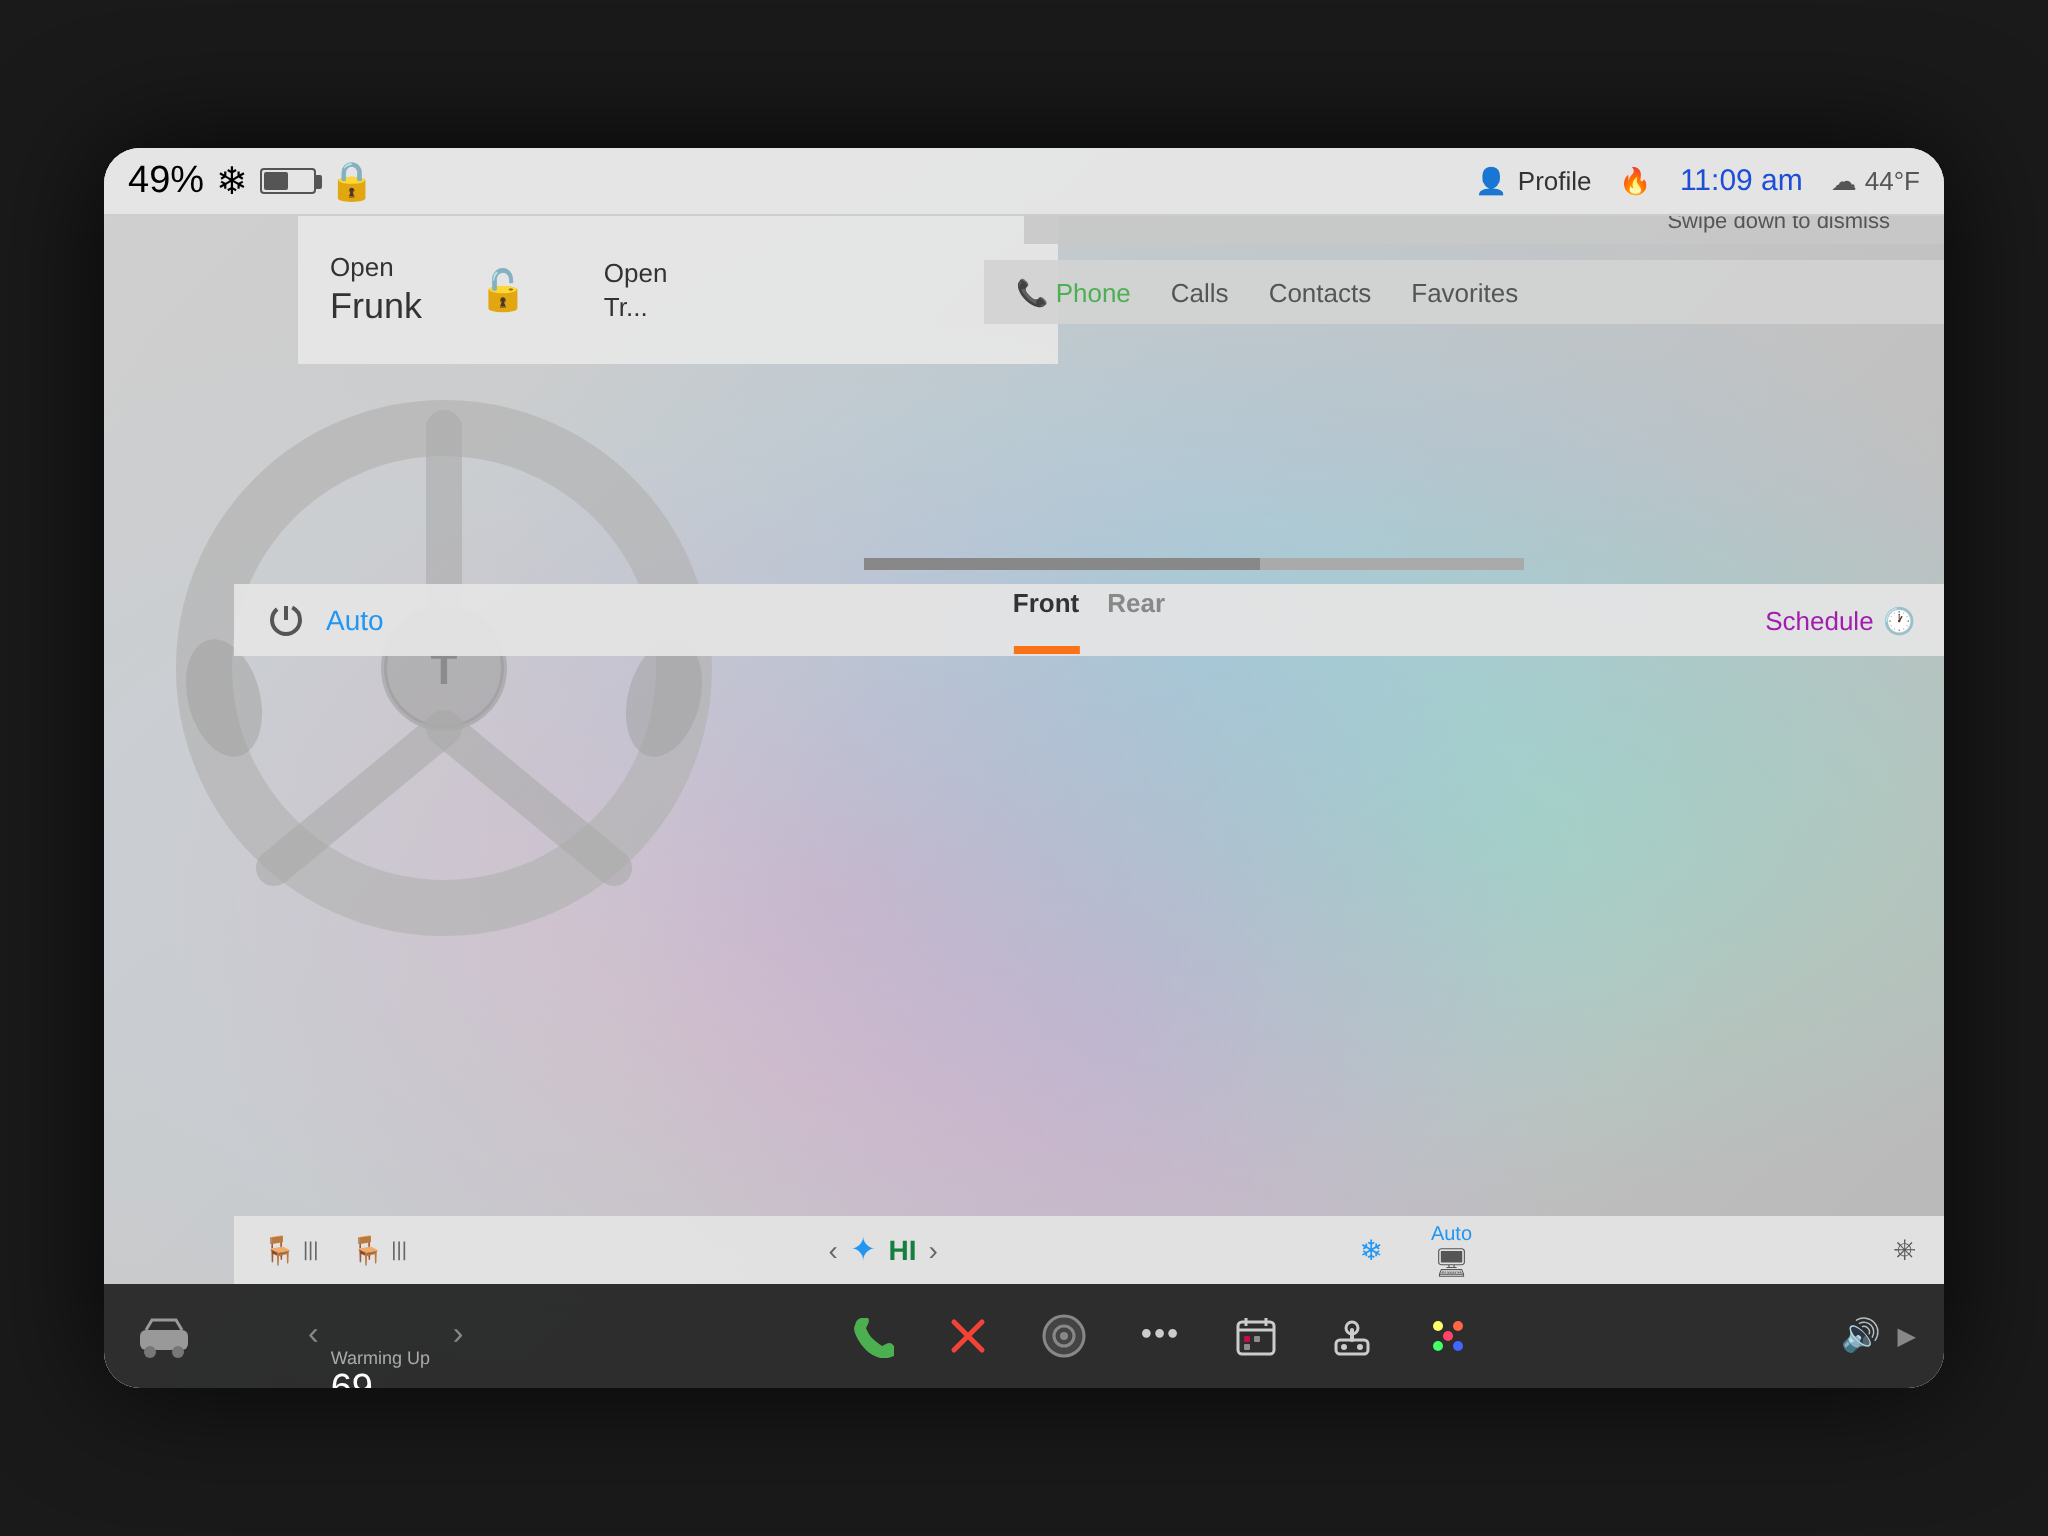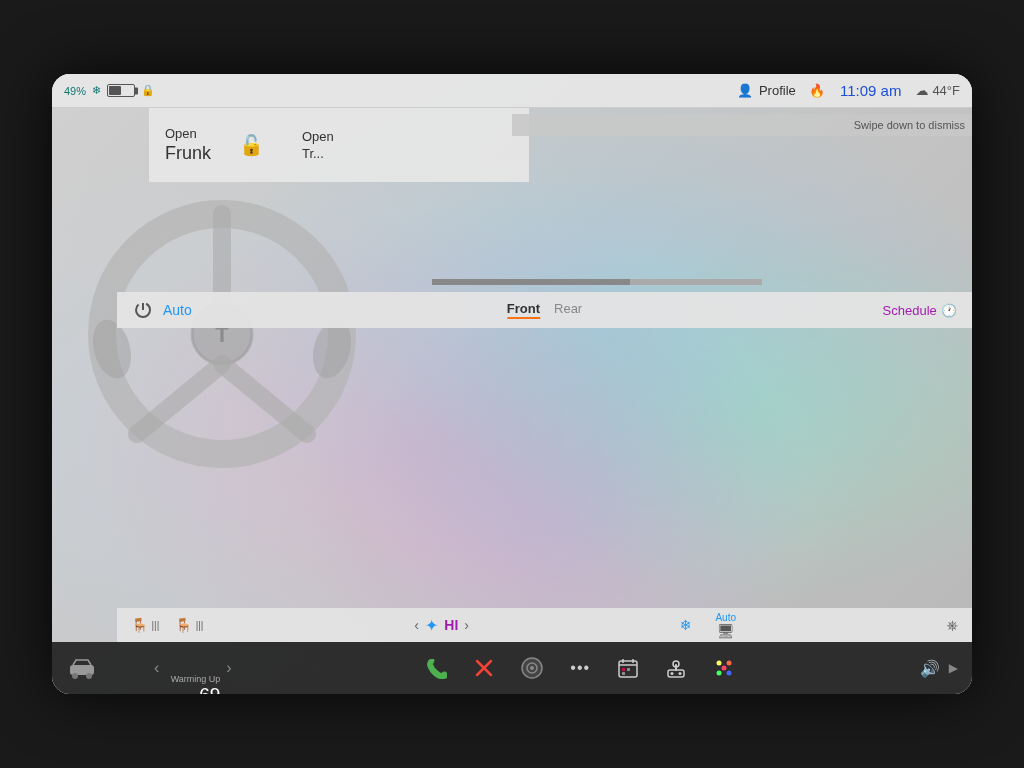--- a/index.html
+++ b/index.html
@@ -69,22 +69,22 @@
       justify-content: space-between;
       padding: 0 12px;
       z-index: 10;
       border-bottom: 1px solid rgba(0,0,0,0.1);
     }
 
     .status-left {
       display: flex;
       align-items: center;
       gap: 6px;
-      font-size: 11px;
-      color: #0f766e;
+      font-size: 19px;
+      color: #000000;
     }
 
     .battery-icon {
       display: flex;
       align-items: center;
       gap: 3px;
       font-size: 12px;
     }
 
     .battery-bar {
@@ -144,29 +144,29 @@
       display: flex;
       align-items: center;
       gap: 4px;
       font-size: 13px;
       color: #555;
     }
 
     
     .swipe-bar {
       position: absolute;
-      top: 40px;
+      top: 26px;
       right: 0;
       width: 460px;
       height: 22px;
       background: rgba(200,200,200,0.9);
       display: flex;
       align-items: center;
       justify-content: flex-end;
-      padding-right: 7px;
+      padding-right: 27px;
       z-index: 9;
       font-size: 11px;
       color: #555;
     }
 
     
     .phone-bar {
       position: absolute;
       top: 56px;
       left: 440px;
@@ -321,28 +321,29 @@
       position: absolute;
       left: 50%;
       transform: translateX(-50%);
     }
 
     .front-btn {
       font-size: 13px;
       color: #333;
       font-weight: 600;
       cursor: pointer;
-      border-bottom: 2px solid #f97316;
-      padding-bottom: 1px;
+      border-bottom: 4px solid #f97316;
+      padding-bottom: 14px;
     }
 
     .rear-btn {
       font-size: 13px;
       color: #888;
       cursor: pointer;
+      font-weight: bold;
     }
 
     .schedule-btn {
       display: flex;
       align-items: center;
       gap: 5px;
       font-size: 13px;
       color: #a21caf;
       cursor: pointer;
       margin-left: auto;
@@ -389,21 +390,21 @@
       margin: 0 8px;
     }
 
     .temp-arrow {
       color: #888;
       font-size: 16px;
       cursor: pointer;
     }
 
     .temp-display {
-      text-align: right;
+      text-align: left;
       min-width: 55px;
       margin-top: 43px;
     }
 
     .temp-warming {
       font-size: 9px;
       color: #aaa;
       display: block;
     }
 
@@ -488,21 +489,21 @@
     }
 
     .fan-icon {
       font-size: 16px;
       color: #2196F3;
     }
 
     .fan-level {
       font-size: 14px;
       font-weight: 600;
-      color: #a21caf;
+      color: #15803d;
     }
 
     .ac-icon { color: #2196F3; font-size: 14px; cursor: pointer; }
     .auto-label { font-size: 10px; color: #2196F3; }
 
     
     .dots-icon {
       letter-spacing: 2px;
       color: #ccc;
     }
@@ -556,20 +557,29 @@
           <span>☁</span>
           <span>44°F</span>
         </div>
       </div>
     </div>
 
     <div class="swipe-bar">
       <span>Swipe down to dismiss</span>
     </div>
 
+    <div class="phone-bar">
+      <span class="phone-tab active">
+        <span>📞</span>
+        <span>Phone</span>
+      </span>
+      <span class="phone-tab">Calls</span>
+      <span class="phone-tab">Contacts</span>
+      <span class="phone-tab">Favorites</span>
+    </div>
 
     <div class="controls-panel">
       <div class="frunk-trunk-row">
         <div class="frunk-btn">
           <span style="font-size:13px;color:#333;">Open</span>
           <span style="font-size:18px;color:#333;font-weight:500;">Frunk</span>
         </div>
         <div class="lock-icon-area">🔓</div>
         <div class="trunk-btn">
           <span style="font-size:13px;color:#333;">Open</span>

